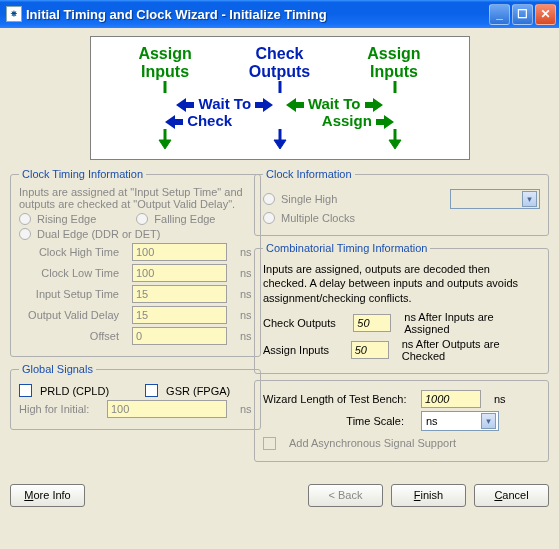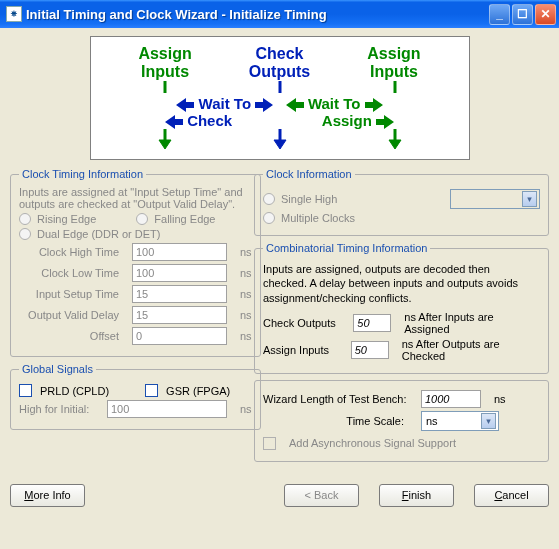--- a/index.html
+++ b/index.html
@@ -88,21 +88,21 @@
     display:inline-block;
   }
   .checkbox {
     width:13px; height:13px; border:1px solid #1a4fb0;
     background:#fff; display:inline-block;
   }
   .field-row { display:flex; align-items:center; margin:3px 0; gap:13px;}
   .field-label-r { text-align:right; color:#888; }
   .input-text {
     border:1px solid #a0a0a0;
-    background:#ffffff;
+    background:#fef9c3;
     height:18px;
     padding:1px 3px;
     font: inherit;
     color:#888;
   }
   .input-text.black { color:#000;font-style:italic; }
   .unit { color:#888; }
   .unit-b { color:#000; }
   .select {
     border:1px solid #7f9db9;
@@ -128,21 +128,21 @@
     font:inherit;
     display:inline-flex; align-items:center; justify-content:center;
     min-width:75px;
   }
   .btn.grey { color:#888; }
   .footer {
     display:flex;
     justify-content:space-between;
     padding: 8px 10px 10px 10px;
   }
-  .footer-right { display:flex; gap:20px; }
+  .footer-right { display:flex; gap:8px; }
   .desc { color:#000; margin:2px 0 6px 0; line-height:1.3; }
 </style>
 </head>
 <body>
 
 <div class="titlebar">
   <span class="app-icon">⎈</span>
   <span class="titlebar-text">Initial Timing and Clock Wizard - Initialize Timing</span>
   <div class="win-btns">
     <div class="win-btn">_</div>

